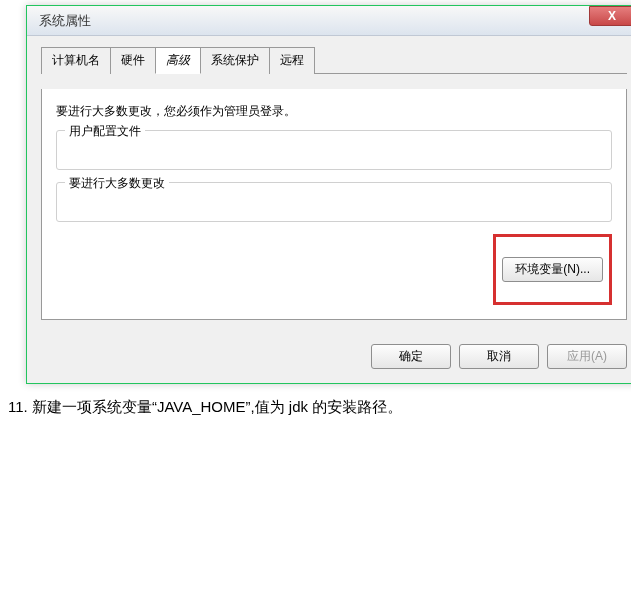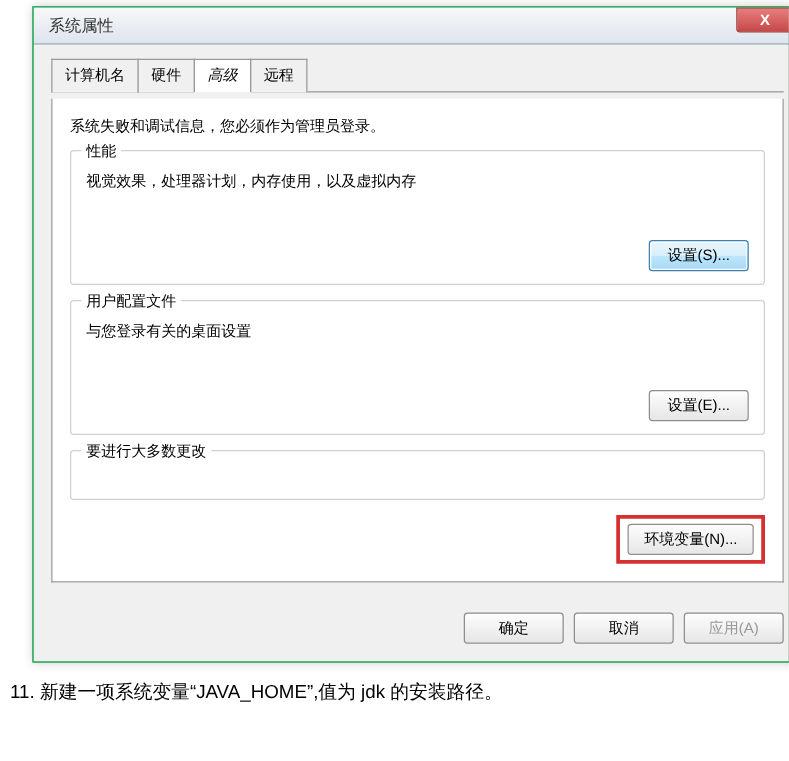--- a/index.html
+++ b/index.html
@@ -43,21 +43,21 @@
     }
     
     .content {
       padding: 10px 14px 14px 14px;
       background: #f0f0f0;
     }
     
     .tabs {
       display: flex;
       border-bottom: 1px solid #999;
-      margin-bottom: 6px;
+      margin-bottom: 16px;
       position: relative;
       z-index: 2;
     }
     
     .tab {
       padding: 4px 10px;
       border: 1px solid #999;
       border-bottom: none;
       background: #f0f0f0;
       margin-right: -1px;
@@ -129,21 +129,21 @@
     }
     
     .env-row {
       display: flex;
       justify-content: flex-end;
       margin: 6px 0 2px 0;
     }
     
     .env-highlight {
       border: 3px solid #d63030;
-      padding: 4px 6px;
+      padding: 20px 6px;
       display: inline-block;
     }
     
     .bottom-btns {
       background: #f0f0f0;
       padding: 10px 14px 14px 0;
       display: flex;
       justify-content: flex-end;
       gap: 8px;
     }
@@ -167,42 +167,31 @@
     <div class="close-btn">
       <span>X</span>
     </div>
   </div>
 
   <div class="content">
     <div class="tabs">
       <div class="tab">计算机名</div>
       <div class="tab">硬件</div>
       <div class="tab active">高级</div>
+      <div class="tab">系统保护</div>
       <div class="tab">远程</div>
     </div>
 
     <div class="tab-panel">
-      <div class="intro">系统失败和调试信息，您必须作为管理员登录。</div>
-
-      <div class="group">
-        <div class="group-title">性能</div>
-        <div class="group-desc">视觉效果，处理器计划，内存使用，以及虚拟内存</div>
-        <div style="height:18px"></div>
-        <div class="btn-row">
-          <button class="win-btn blue">设置(S)...</button>
-        </div>
-      </div>
+      <div class="intro">要进行大多数更改，您必须作为管理员登录。</div>
+
 
       <div class="group">
         <div class="group-title">用户配置文件</div>
-        <div class="group-desc">与您登录有关的桌面设置</div>
         <div style="height:18px"></div>
-        <div class="btn-row">
-          <button class="win-btn">设置(E)...</button>
-        </div>
       </div>
 
       <div class="group">
         <div class="group-title">要进行大多数更改</div>
         <div style="height:18px"></div>
       </div>
 
       <div class="env-row">
         <span class="env-highlight">
           <button class="win-btn">环境变量(N)...</button>

